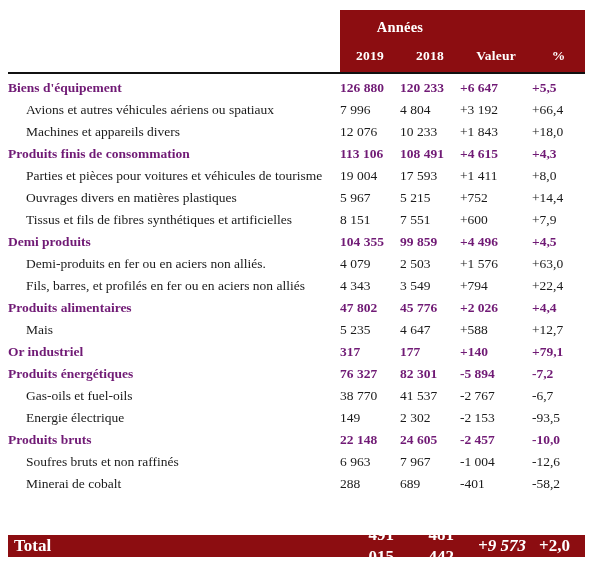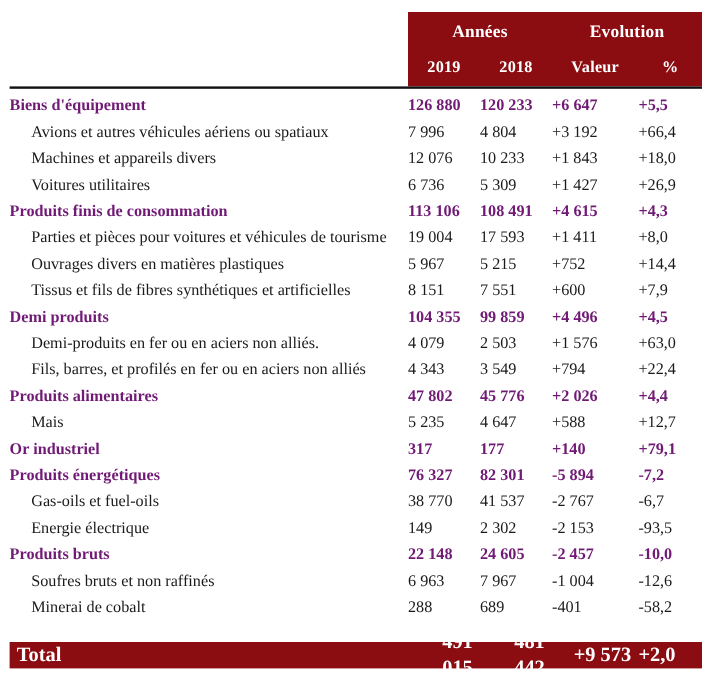--- a/index.html
+++ b/index.html
@@ -123,32 +123,31 @@
     align-items: center;
   }
   .total-row .tcell {
     color: #ffffff;
     font-weight: bold;
     font-size: 17px;
     line-height: 22px;
   }
   .tcell.t-label { width: 332px; padding-left: 6px; box-sizing: border-box; }
   .tcell.t-num   { width: 60px;  text-align: right; padding-right: 6px; box-sizing: border-box; }
-  .tcell.t-val   { width: 72px;  text-align: right; padding-right: 6px; box-sizing: border-box; }
-  .tcell.t-pct   { width: 53px;  text-align: left; padding-right: 8px; box-sizing: border-box; }
+  .tcell.t-val   { width: 72px;  text-align: right; padding-right: 6px; box-sizing: border-box; font-style: italic; }
+  .tcell.t-pct   { width: 53px;  text-align: center; padding-right: 8px; box-sizing: border-box; }
 </style>
 </head>
 <body>
 
 <div class="sheet">
 
   <div class="header-band">
     <div class="header-top-row">
       <div class="hgroup annees">Années</div>
-      <div class="hgroup evolution">Evolution</div>
     </div>
     <div class="header-sub-row">
       <div class="hcell c2019">2019</div>
       <div class="hcell c2018">2018</div>
       <div class="hcell cvaleur">Valeur</div>
       <div class="hcell cpct">%</div>
     </div>
   </div>
 
   <div class="rule-top"></div>
@@ -176,27 +175,20 @@
           <td class="num">+3 192</td>
           <td class="num">+66,4</td>
         </tr>
         <tr class="sub">
           <td class="lbl sub">Machines et appareils divers</td>
           <td class="num">12 076</td>
           <td class="num">10 233</td>
           <td class="num">+1 843</td>
           <td class="num">+18,0</td>
         </tr>
-        <tr class="sub">
-          <td class="lbl sub">Voitures utilitaires</td>
-          <td class="num">6 736</td>
-          <td class="num">5 309</td>
-          <td class="num">+1 427</td>
-          <td class="num">+26,9</td>
-        </tr>
         <tr class="cat">
           <td class="lbl cat">Produits finis de consommation</td>
           <td class="num">113 106</td>
           <td class="num">108 491</td>
           <td class="num">+4 615</td>
           <td class="num">+4,3</td>
         </tr>
         <tr class="sub">
           <td class="lbl sub">Parties et pièces pour voitures et véhicules de tourisme</td>
           <td class="num">19 004</td>

